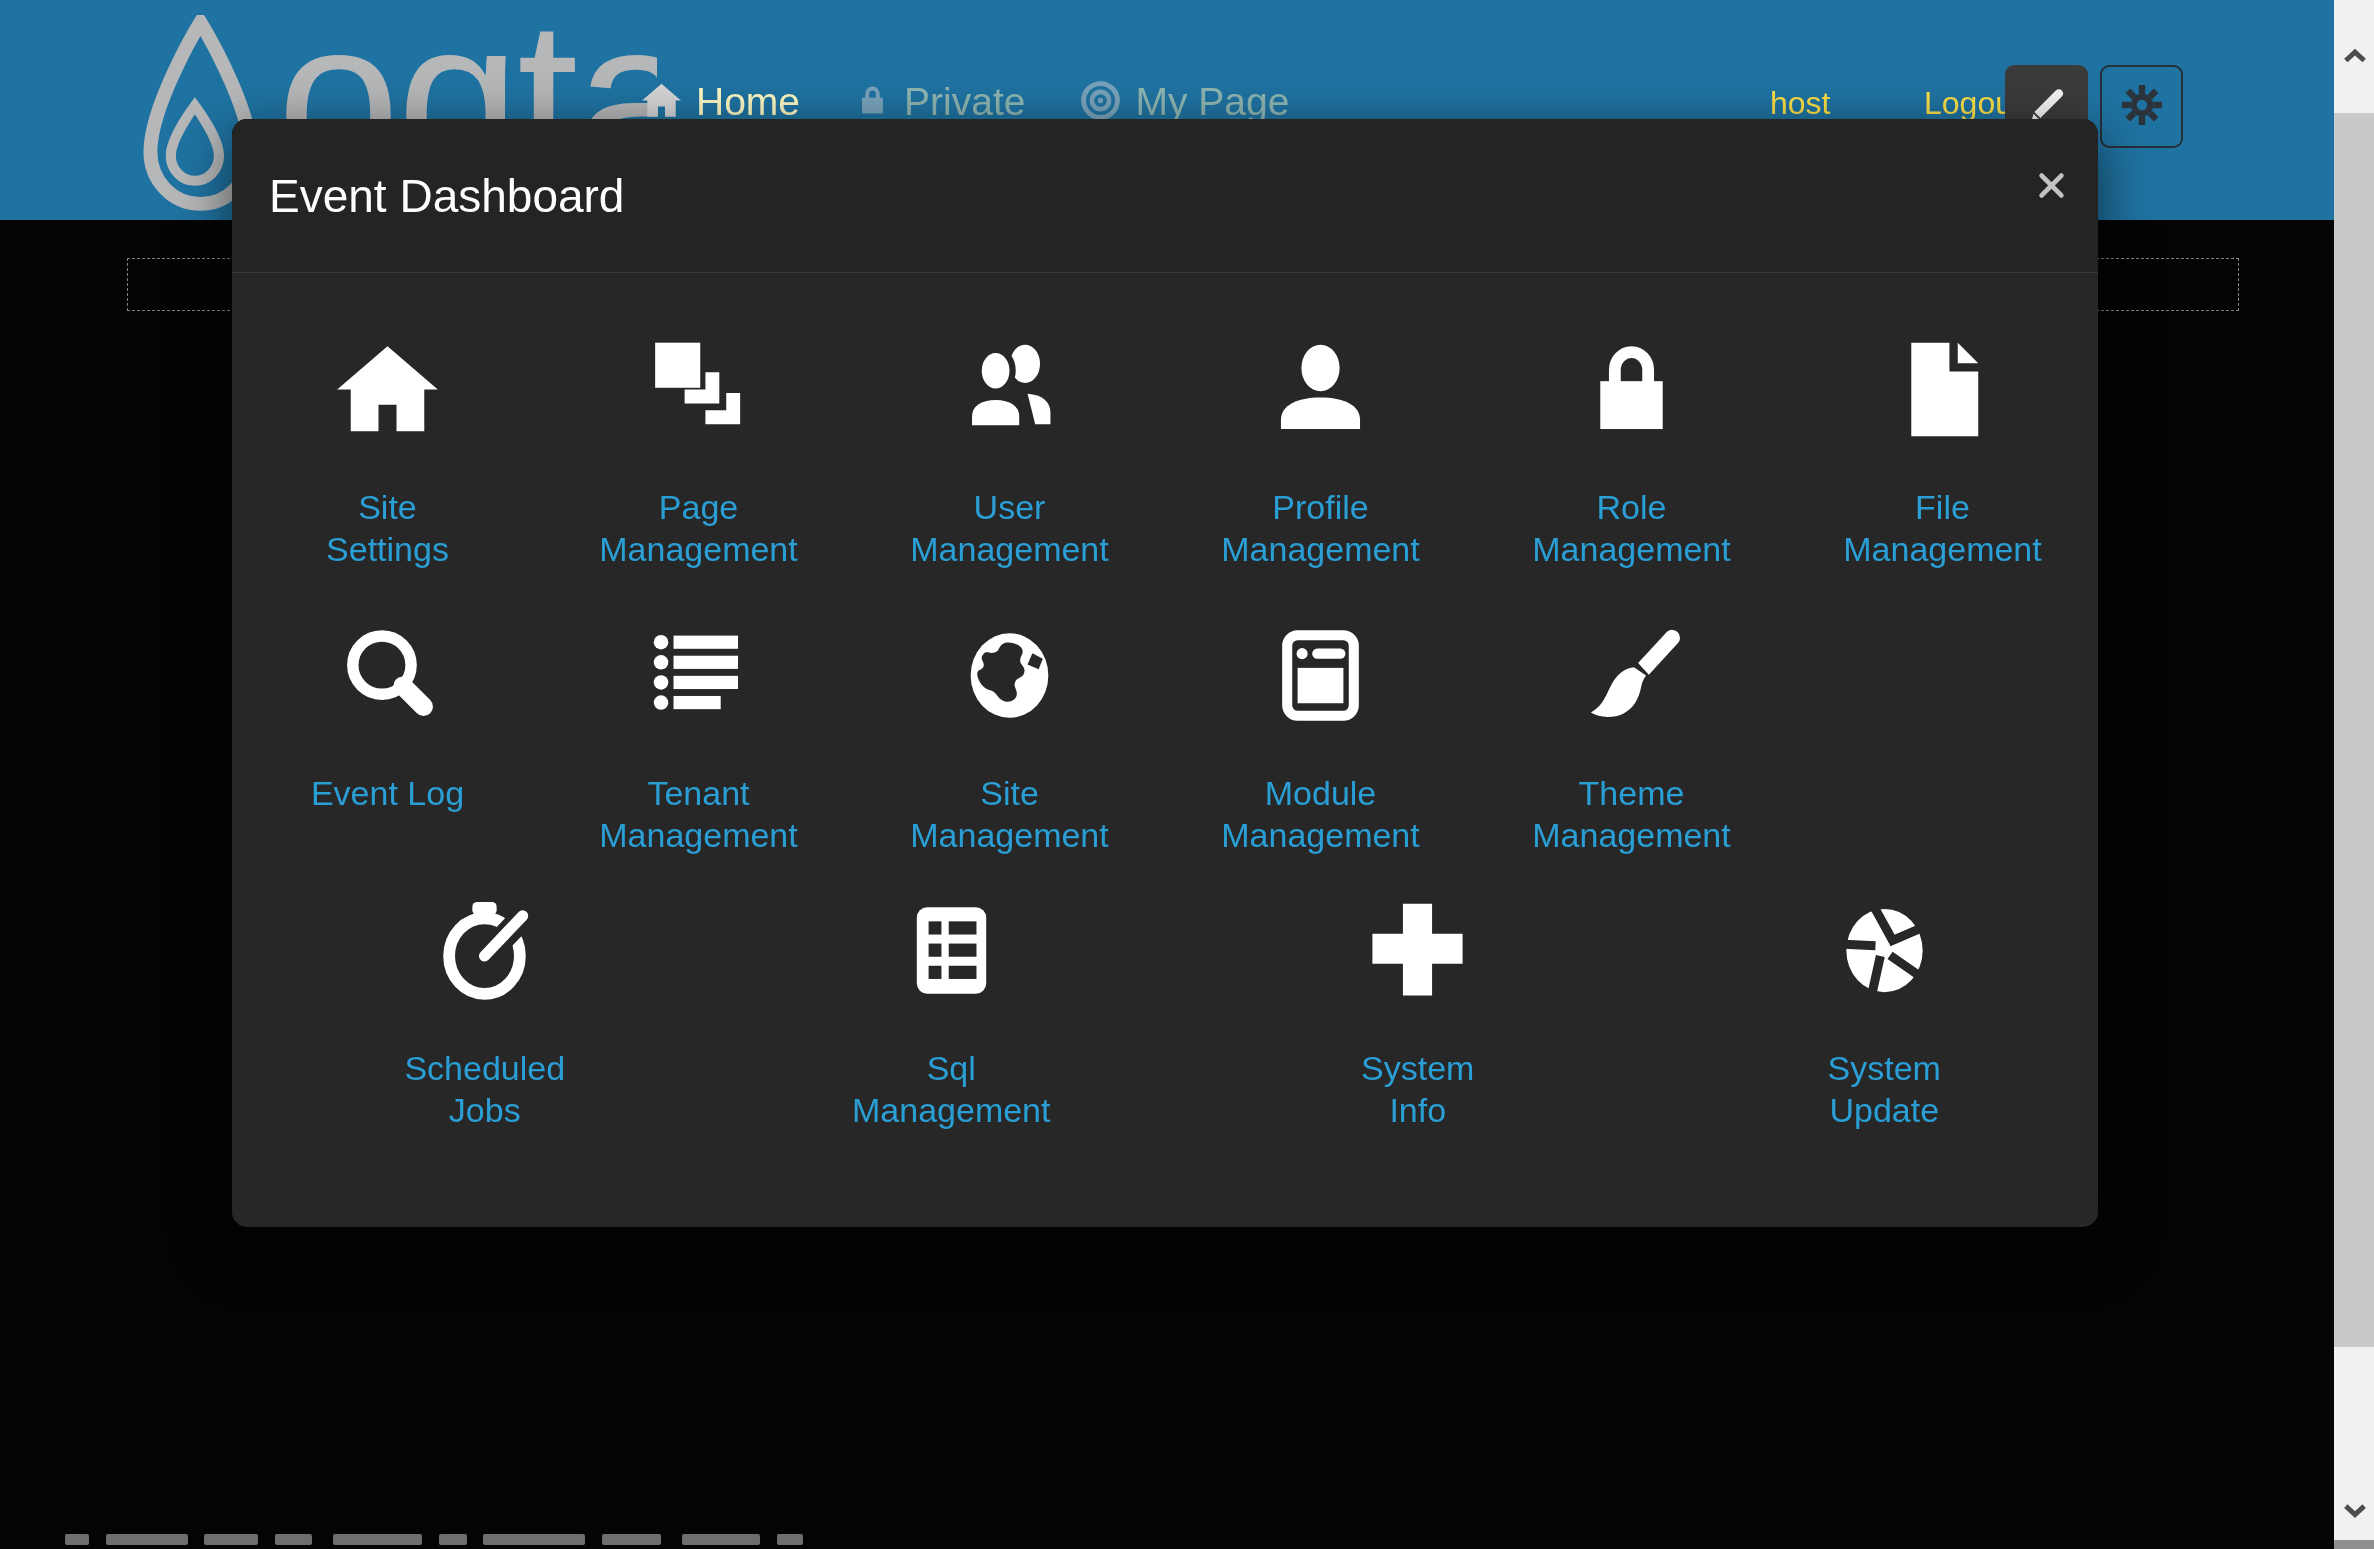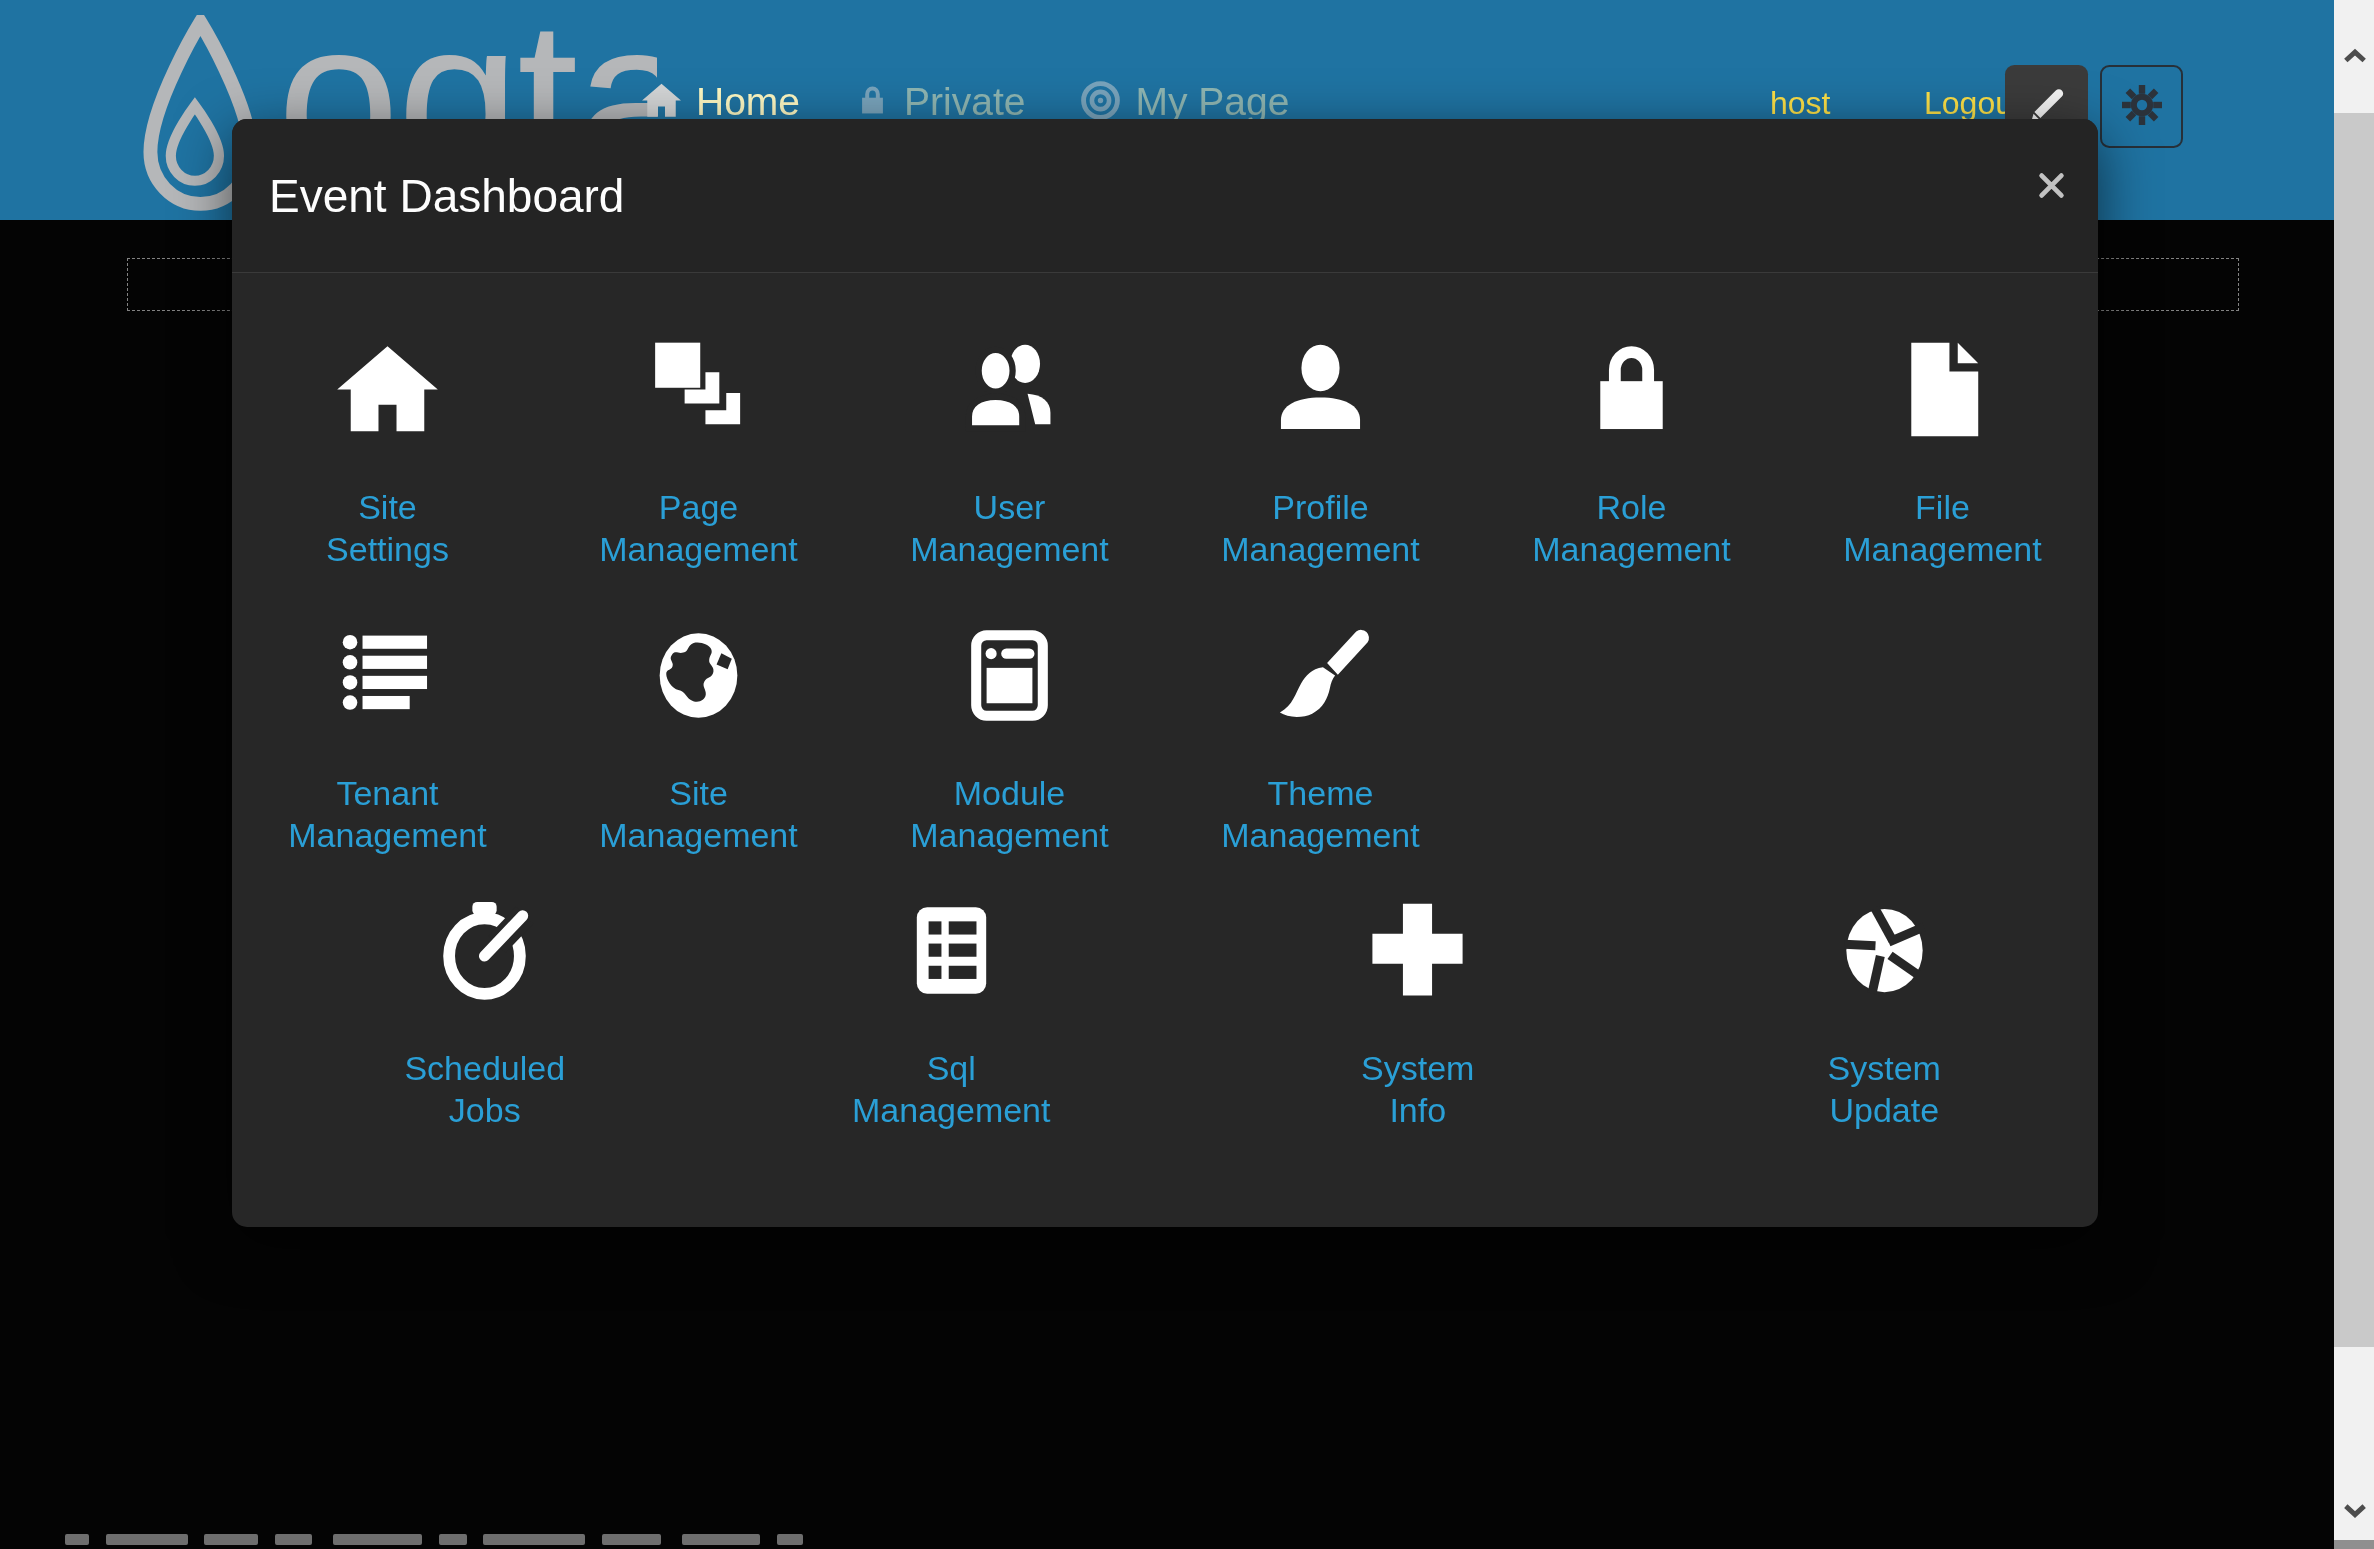--- a/index.html
+++ b/index.html
@@ -198,20 +198,27 @@
             <div class="ticon"><svg viewBox="0 0 32 32" width="111" height="111" fill="#ffffff">
    <path d="M7 2.5 h11 v8.3 h8.3 V29.5 H7 Z"></path>
    <path d="M20.4 2.5 l5.9 5.9 h-5.9 Z"></path>
               </svg></div>
             <div class="tlabel">File
 Management</div>
           </div>
         </div>
         <div class="tile-row r2 cols6">
           <div class="tile">
+            <div class="ticon"><svg viewBox="0 0 32 32" width="111" height="111">
+   <circle cx="14.4" cy="13" r="8.4" fill="none" stroke="#ffffff" stroke-width="3.3"></circle>
+   <path d="M20.4 19 L26.4 25" stroke="#ffffff" stroke-width="5.4" stroke-linecap="round"></path>
+              </svg></div>
+            <div class="tlabel">Event Log</div>
+          </div>
+          <div class="tile">
             <div class="ticon"><svg viewBox="0 0 32 32" width="111" height="111" fill="#ffffff">
    <circle cx="5.2" cy="6.4" r="2.1"></circle>
                 <rect x="8.8" y="4.5" width="18.6" height="3.8"></rect>
    <circle cx="5.2" cy="12.2" r="2.1"></circle>
                 <rect x="8.8" y="10.3" width="18.6" height="3.8"></rect>
    <circle cx="5.2" cy="18" r="2.1"></circle>
                 <rect x="8.8" y="16.1" width="18.6" height="3.8"></rect>
    <circle cx="5.2" cy="23.8" r="2.1"></circle>
                 <rect x="8.8" y="21.9" width="13.6" height="3.8"></rect>
               </svg></div>

